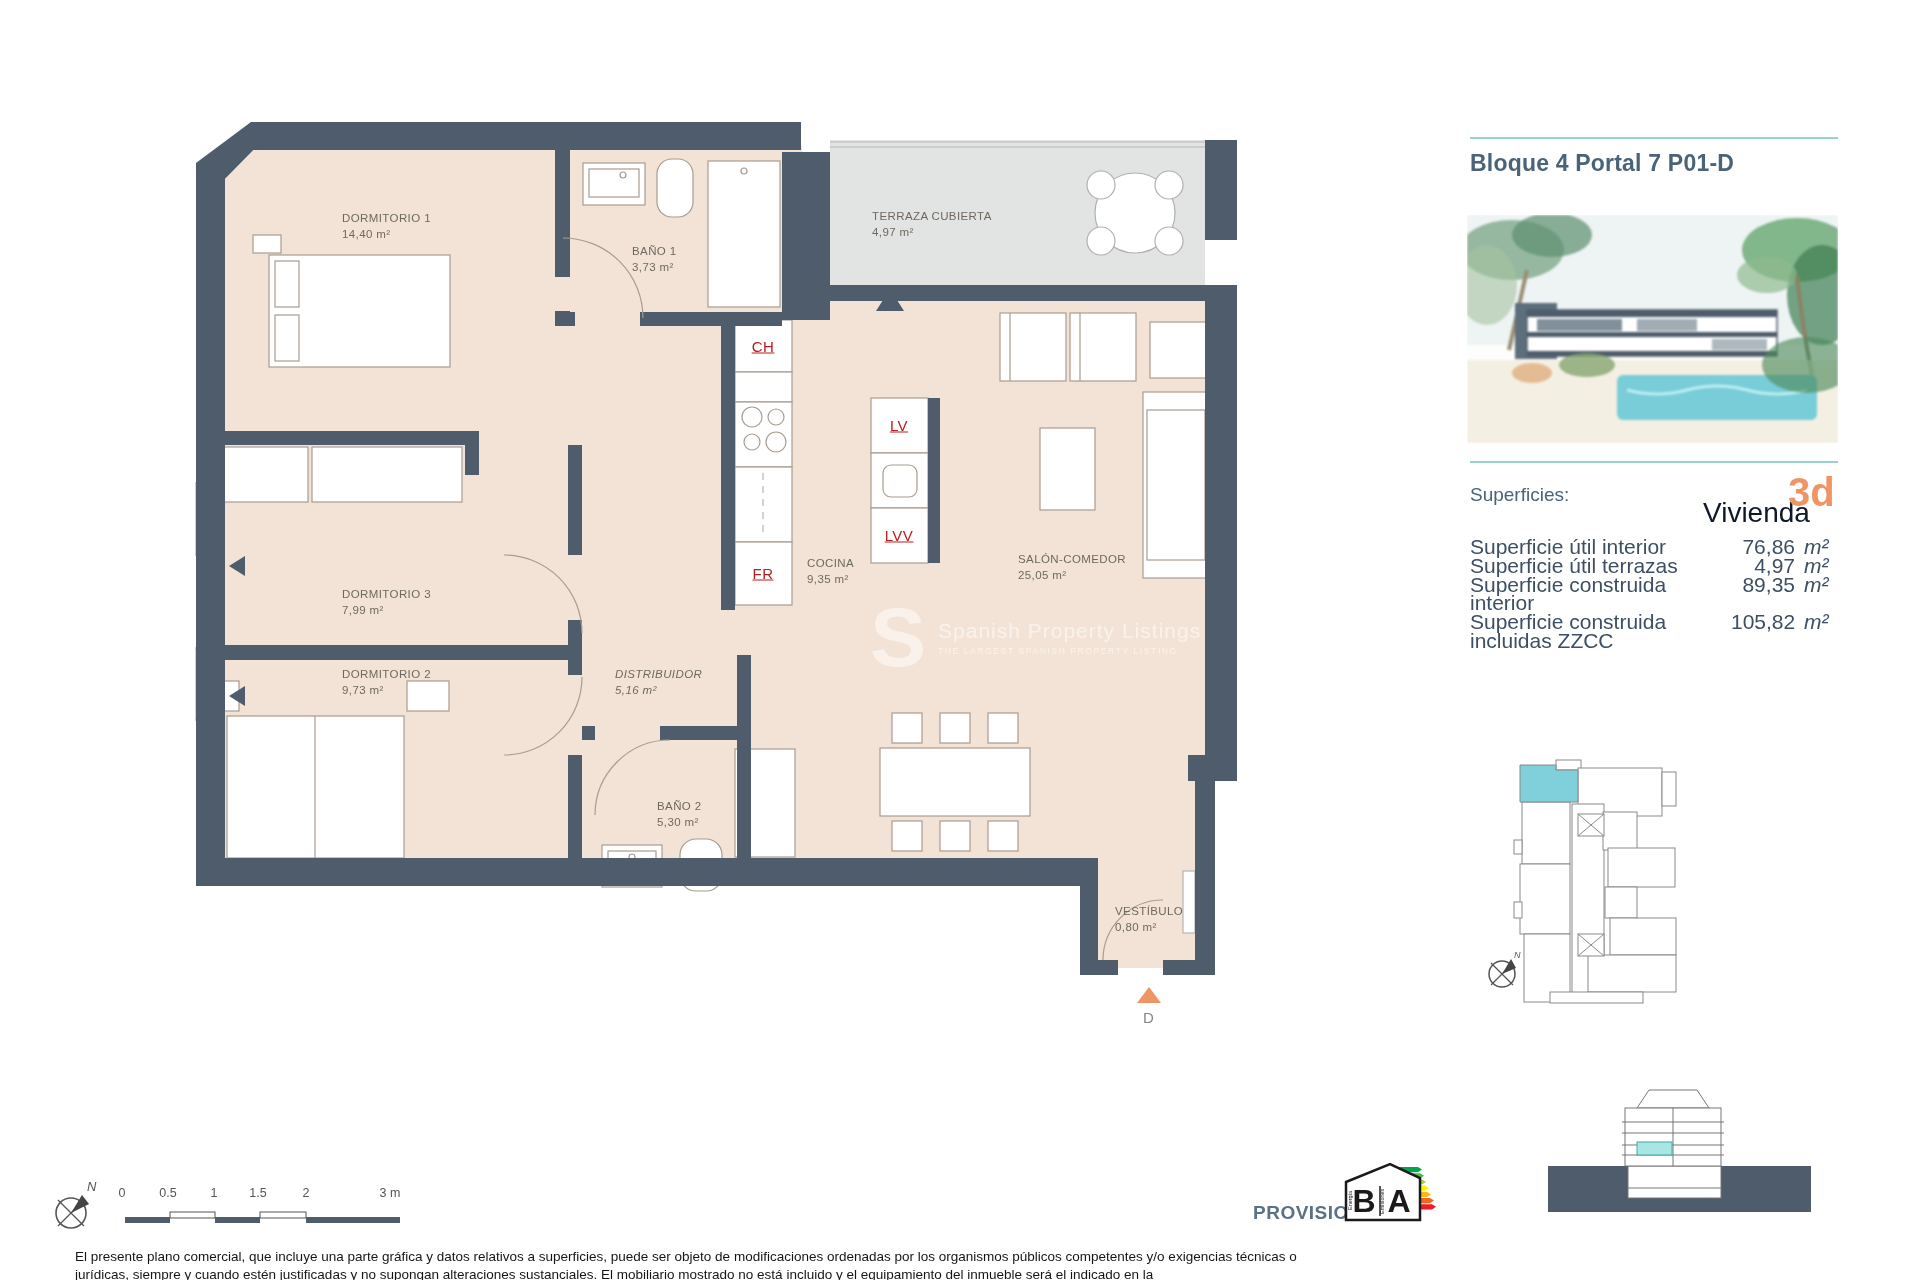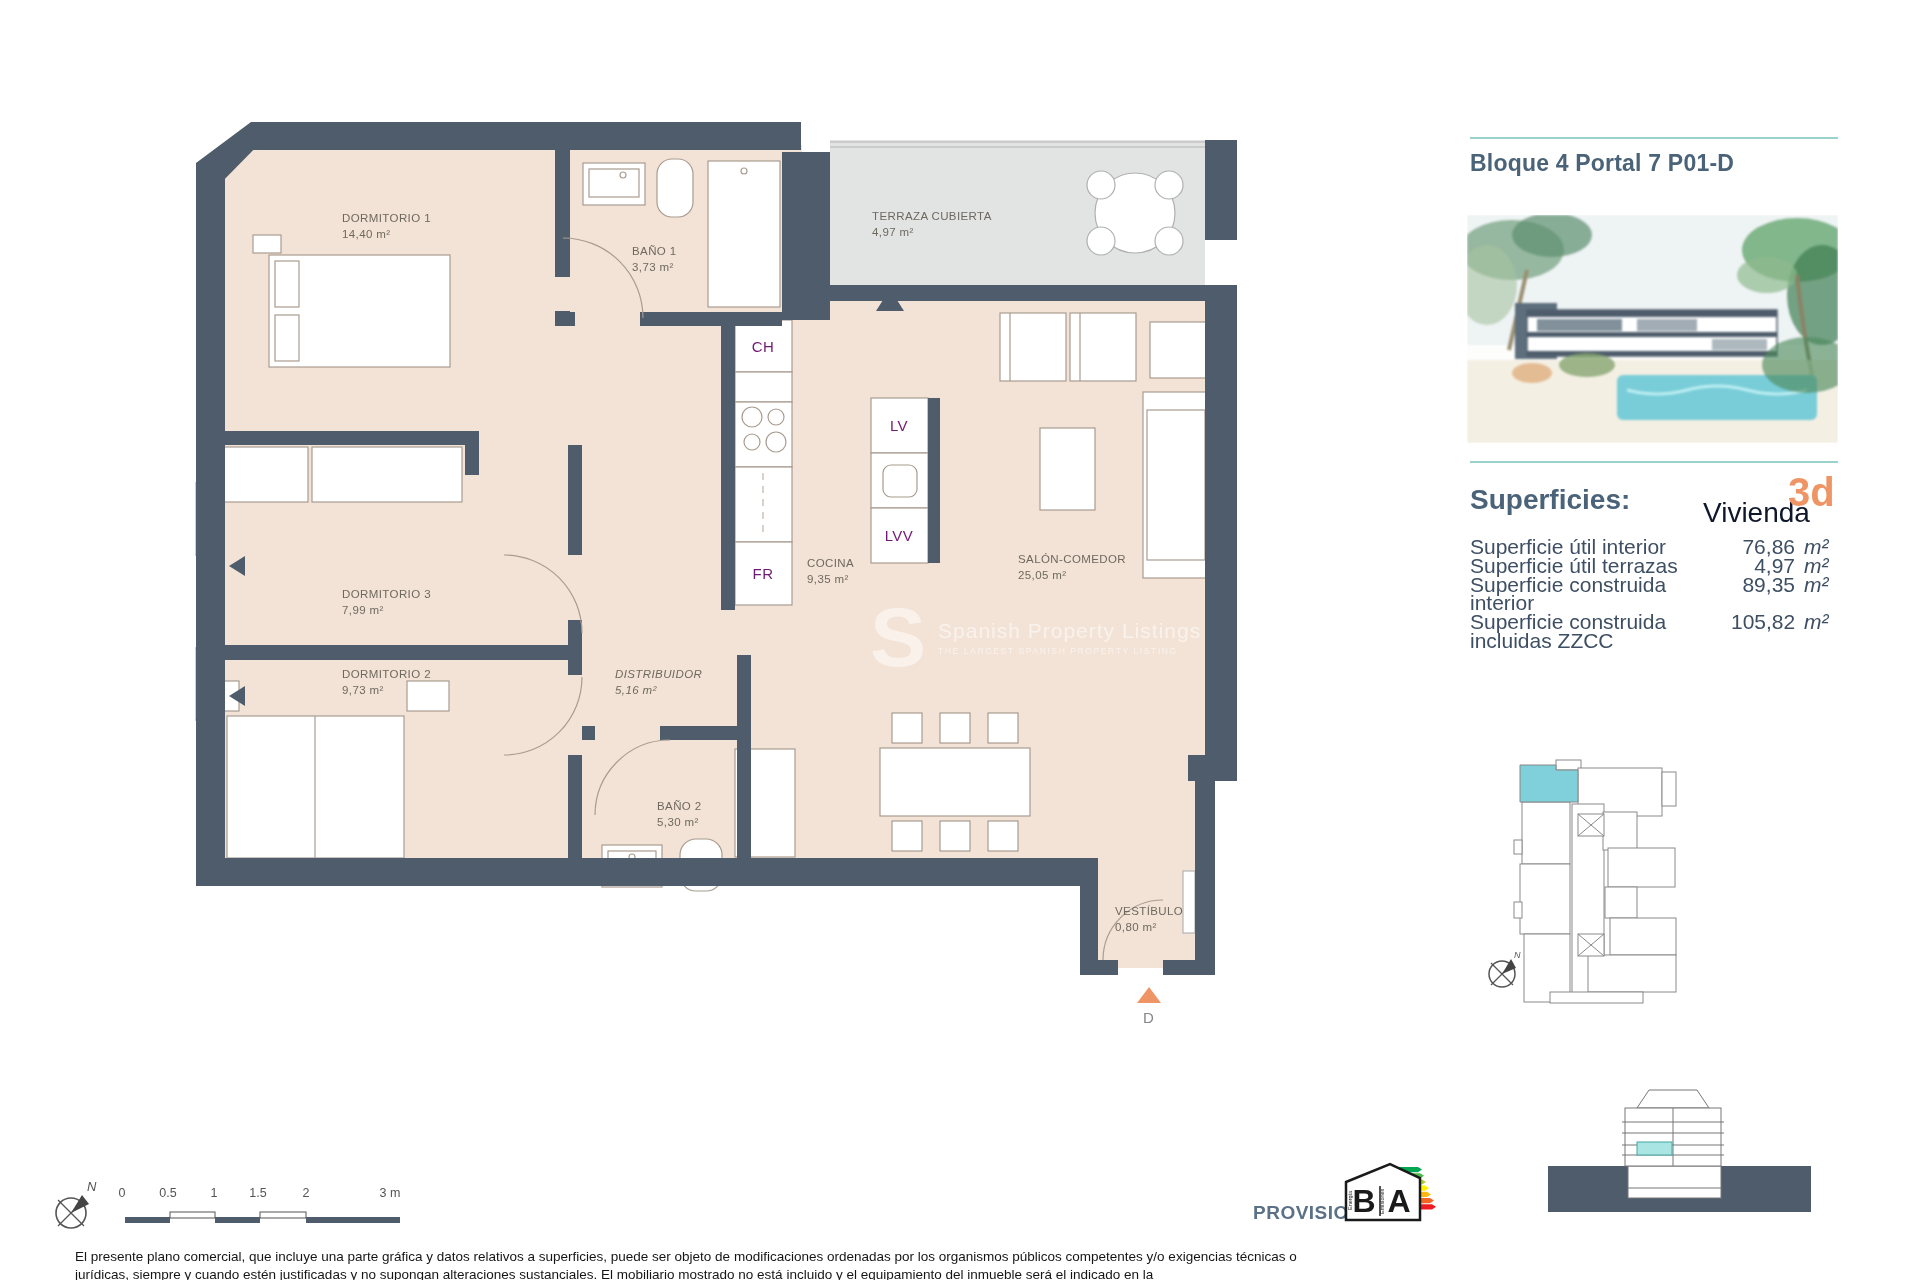--- a/index.html
+++ b/index.html
@@ -2,26 +2,26 @@
 <html><head>
 <meta charset="utf-8">
 <style>
   html,body{margin:0;padding:0;background:#fff;}
   .page{position:relative;width:1920px;height:1280px;background:#fff;overflow:hidden;
         font-family:"Liberation Sans",sans-serif;}
   .abs{position:absolute;}
   
   .rlabel{position:absolute;font-size:11.5px;color:#6e695f;line-height:1.4;letter-spacing:.4px;}
   .rlabel .nm{white-space:nowrap;}
-  .applbl{position:absolute;font-size:15px;color:#701a75;transform:translate(-50%,-50%);letter-spacing:.5px;}
+  .applbl{position:absolute;font-size:15px;color:#b91c1c;transform:translate(-50%,-50%);letter-spacing:.5px;text-decoration:underline;}
   .dlbl{position:absolute;font-size:15px;color:#84878c;}
   
   .rule{position:absolute;height:2px;background:#9ad2cd;width:368px;left:1470px;}
   .title{position:absolute;left:1470px;top:150px;font-size:23px;font-weight:bold;color:#4a6378;letter-spacing:.2px;}
-  .suph{position:absolute;left:1470px;top:484px;font-size:28px;font-weight:bold;color:#4a6378;}
+  .suph{position:absolute;left:1470px;top:484px;font-size:19px;font-weight:normal;color:#4a6378;}
   .viv{position:absolute;left:1703px;top:497px;font-size:28px;color:#0f172a;}
   .viv3d{position:absolute;left:1788px;top:470px;font-size:40px;font-weight:bold;color:#ef9465;}
   .suprows{position:absolute;left:1470px;top:538px;width:368px;font-size:21px;color:#3e4f63;}
   .suprow{display:flex;line-height:18.8px;}
   .suprow .lb{flex:1;}
   .suprow .vl{width:64px;text-align:right;}
   .suprow .un{width:34px;text-align:left;padding-left:9px;font-style:italic;}
   .wm{position:absolute;left:870px;top:600px;display:flex;align-items:center;color:#fff;}
   .wm .s{font-size:84px;font-weight:bold;opacity:.5;line-height:.9;}
   .wm .tx{margin-left:12px;opacity:.55;}

